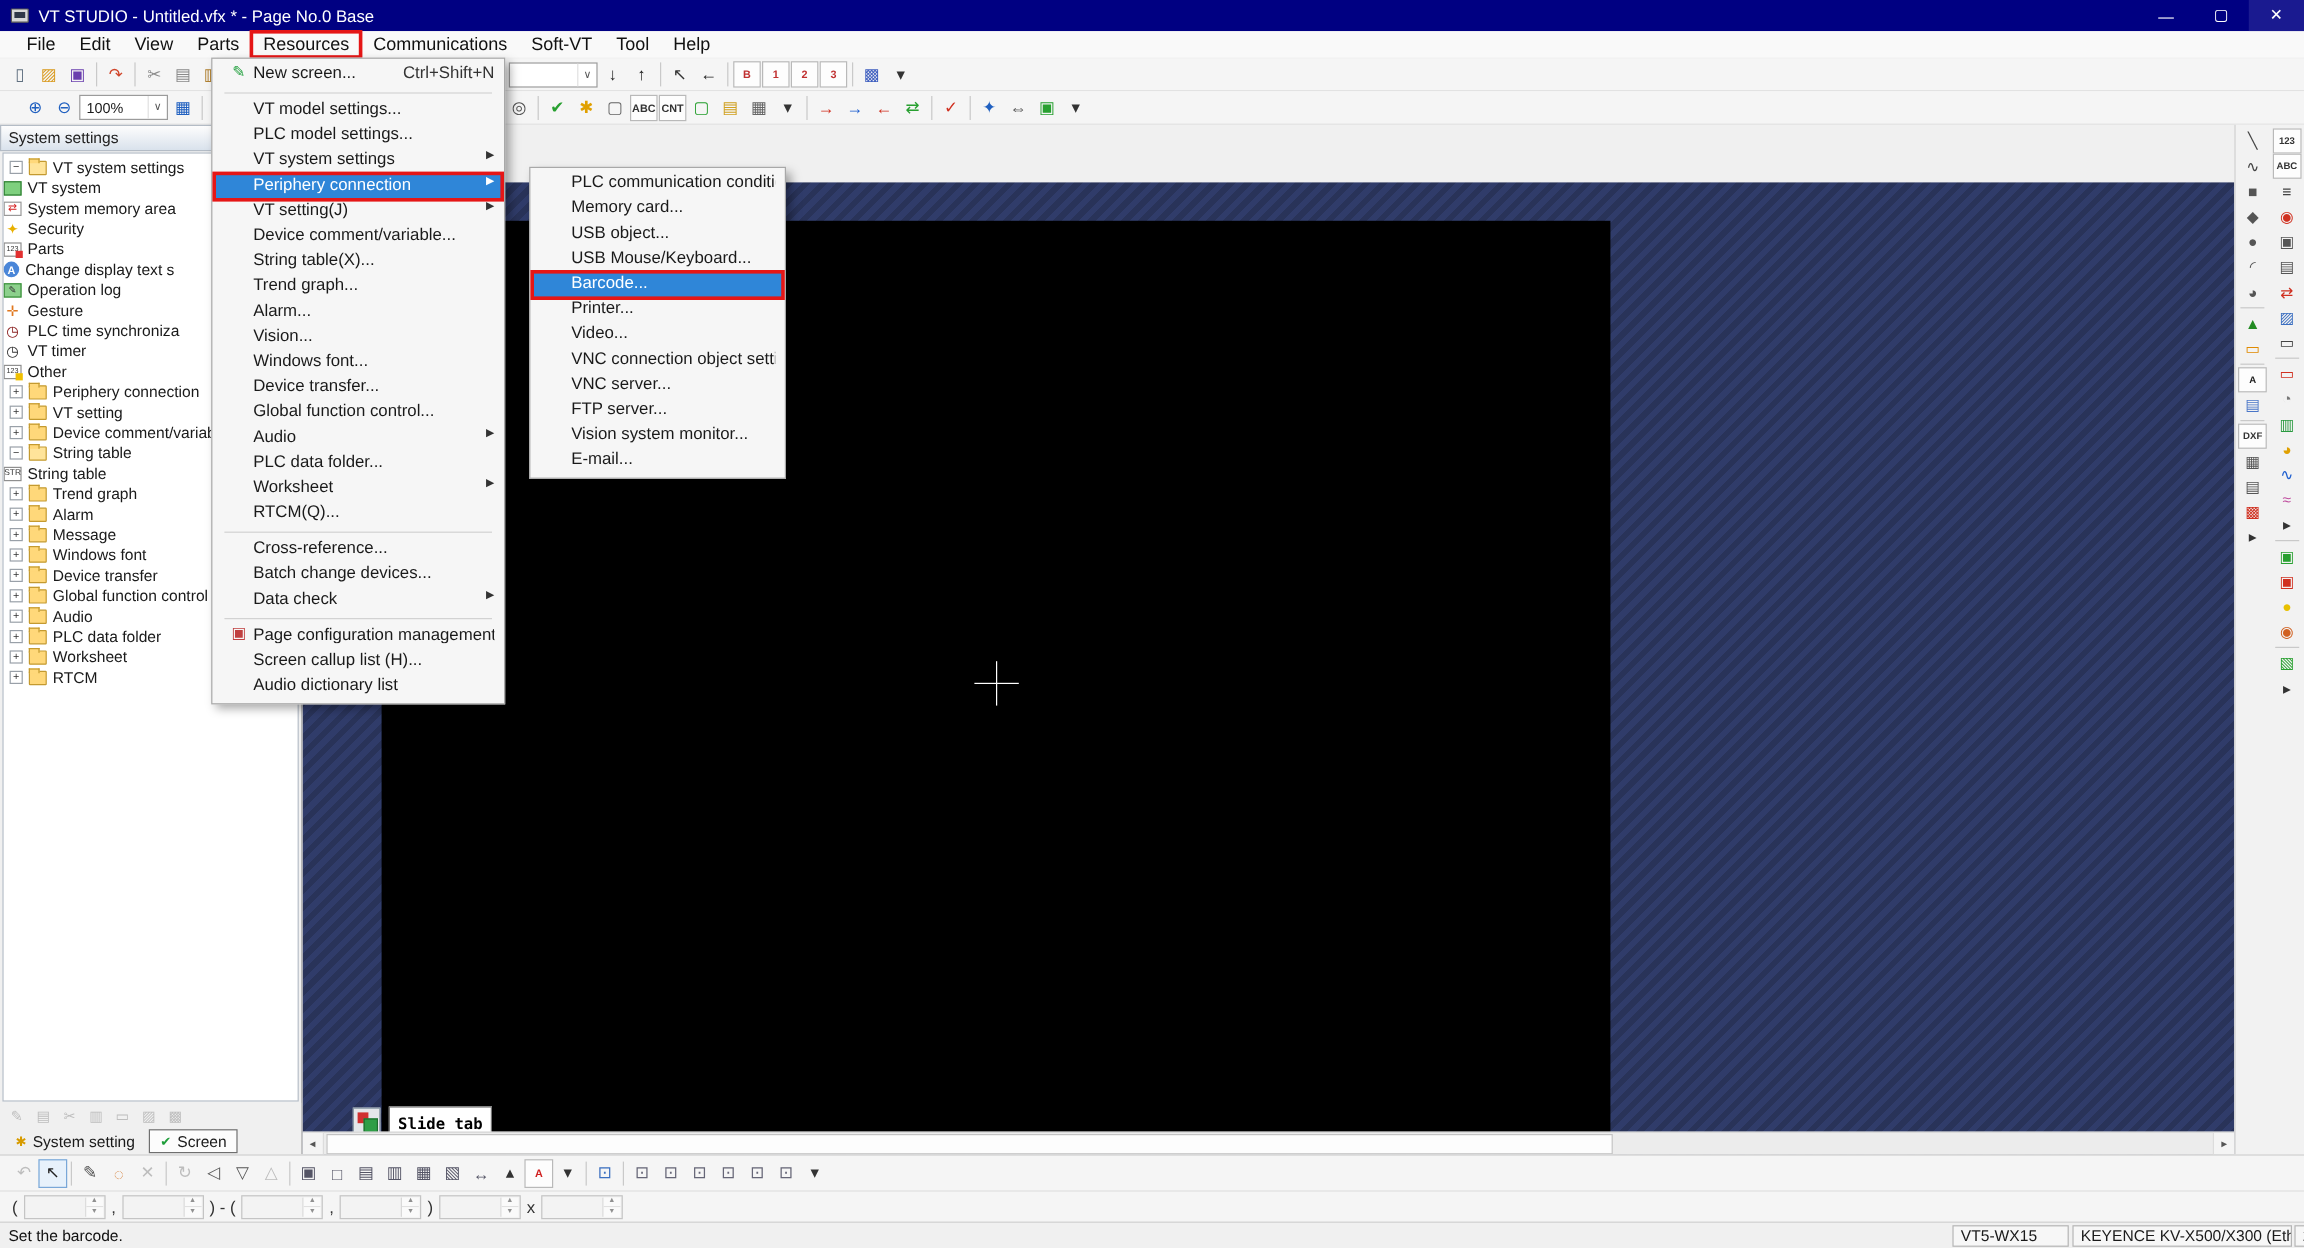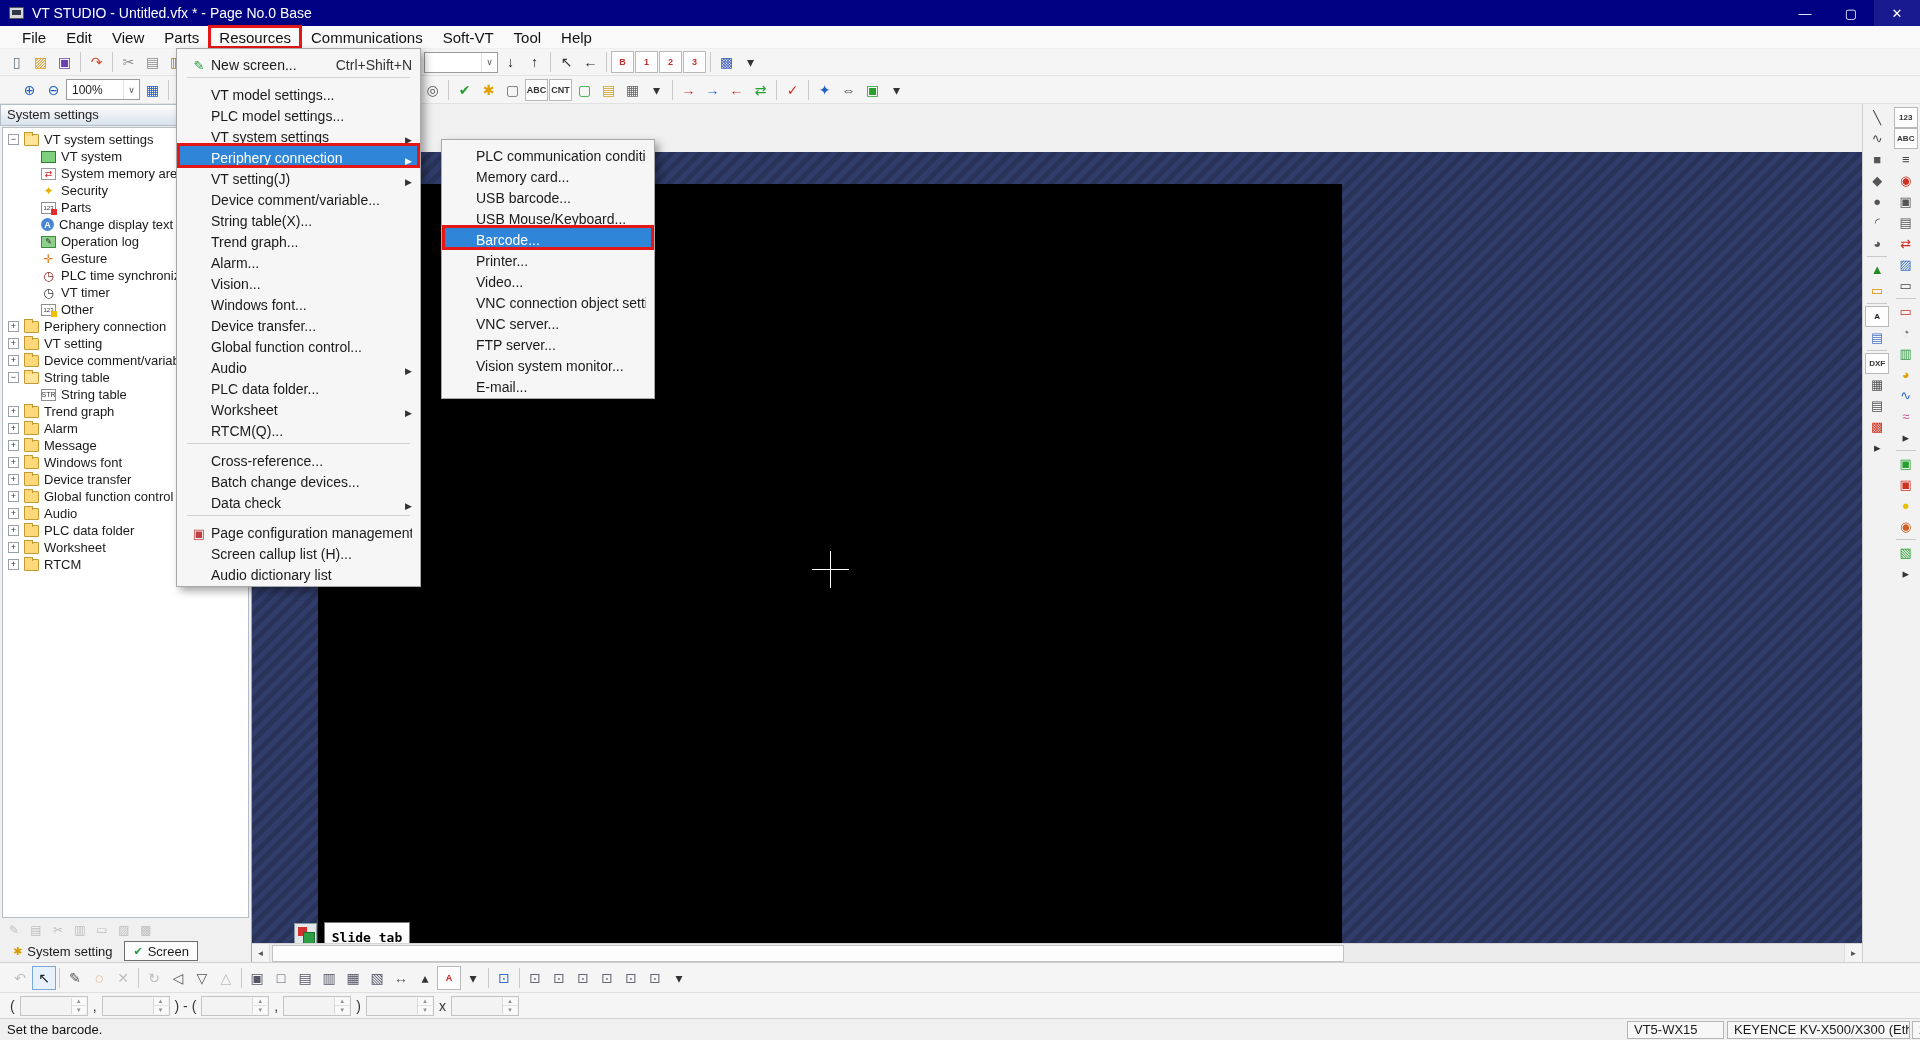--- a/index.html
+++ b/index.html
@@ -80,37 +80,37 @@
   [data-icon="restore"]::before{content:"▨";} [data-icon="transfer-mini"]::before{content:"▩";}
   [data-icon="new-screen"]::before{content:"✎"; color:#1d9e3a;}
   [data-icon="page-config"]::before{content:"▣"; color:#c04040;}
   [data-icon="gear"]::before{content:"✱"; color:#d79b00;}
   [data-icon="screen-check"]::before{content:"✔"; color:#1f9e3a;}
 
   
   .menu { position:absolute; background:#f6f6f6; border:1px solid #a8a8a8; box-shadow:4px 4px 8px rgba(0,0,0,.35); padding:3px 2px; z-index:60; font-size:14px; }
   #resources-menu { left:176px; top:48px; width:245px; }
   #periphery-submenu { left:441px; top:139px; width:214px; z-index:61; }
-  .mi { height:21px; display:flex; align-items:flex-end; padding:0 6px 0 8px; white-space:nowrap; position:relative; }
+  .mi { height:21px; display:flex; align-items:flex-start; padding:0 6px 0 8px; white-space:nowrap; position:relative; }
   .mi .gutter { width:24px; flex:0 0 auto; display:flex; align-items:center; justify-content:center; font-size:13px; }
   .mi .lbl { overflow:hidden; }
   .mi .shortcut { margin-left:auto; padding-left:16px; color:#333; }
   .mi .subarrow { margin-left:auto; font-size:9px; color:#333; padding-left:10px; }
   .mi.hl { background:#2f86d8; color:#fff; }
   .mi.hl .subarrow, .mi.hl .shortcut { color:#fff; }
   .mi.annot { outline:3px solid #e51616; outline-offset:-1px; }
   .msep { height:1px; background:#d2d2d2; margin:4px 8px; }
 
   
   .sidebar { position:absolute; left:0; top:104px; width:252px; bottom:78px; background:#f0f0f0; border-right:1px solid #a9a9a9; display:flex; flex-direction:column; z-index:5; }
   .sb-header { height:22px; background:linear-gradient(#fdfdfd,#d9e2ec); border:1px solid #b4bcc6; font-size:13px; line-height:20px; padding-left:6px; color:#222; }
   .tree { flex:1; background:#fff; border:1px solid #b4bcc6; margin:1px 2px; overflow:hidden; padding-top:3px; font-size:13px; }
   .trow { height:17px; display:flex; align-items:center; white-space:nowrap; }
   .trow.lv0 { padding-left:5px; }
-  .trow.lv1 { padding-left:38px; }
+  .trow.lv1 { }
   .exp { width:11px; height:11px; border:1px solid #99a0a8; background:#fff; font-size:9px; line-height:9px; text-align:center; color:#333; margin-right:5px; flex:0 0 auto; }
   .ticon { width:15px; height:12px; margin-right:5px; position:relative; flex:0 0 auto; display:flex; align-items:center; justify-content:center; font-size:10px; }
   [data-ticon="folder"], [data-ticon="folder-open"] { background:#ffd87a; border:1px solid #c49a30; border-radius:1px; }
   [data-ticon="folder"]::before, [data-ticon="folder-open"]::before { content:""; position:absolute; left:-1px; top:-3px; width:7px; height:3px; background:#ffd87a; border:1px solid #c49a30; border-bottom:none; }
   [data-ticon="folder-open"] { background:#ffe49a; }
   [data-ticon="vt-system"] { background:#7ed07e; border:1px solid #2e7d32; }
   [data-ticon="system-memory"] { background:#fff; border:1px solid #999; } [data-ticon="system-memory"]::after{content:"⇄"; color:#d42222; font-size:9px;}
   [data-ticon="security"]::after{content:"✦"; color:#e8b000; font-size:12px;}
   [data-ticon="parts"], [data-ticon="other"], [data-ticon="str"] { background:#fff; border:1px solid #8f8f8f; font-size:6px; letter-spacing:0; color:#333; }
   [data-ticon="parts"]::after{content:"123";} [data-ticon="other"]::after{content:"123";} [data-ticon="str"]::after{content:"STR"; font-size:7px;}
@@ -583,21 +583,21 @@
     <div class="mi">
       <span class="gutter"></span>
       <span class="lbl">PLC communication condition...</span>
     </div>
     <div class="mi">
       <span class="gutter"></span>
       <span class="lbl">Memory card...</span>
     </div>
     <div class="mi">
       <span class="gutter"></span>
-      <span class="lbl">USB barcode...</span>
+      <span class="lbl">USB object...</span>
     </div>
     <div class="mi">
       <span class="gutter"></span>
       <span class="lbl">USB Mouse/Keyboard...</span>
     </div>
     <div class="mi hl annot">
       <span class="gutter"></span>
       <span class="lbl">Barcode...</span>
     </div>
     <div class="mi">

